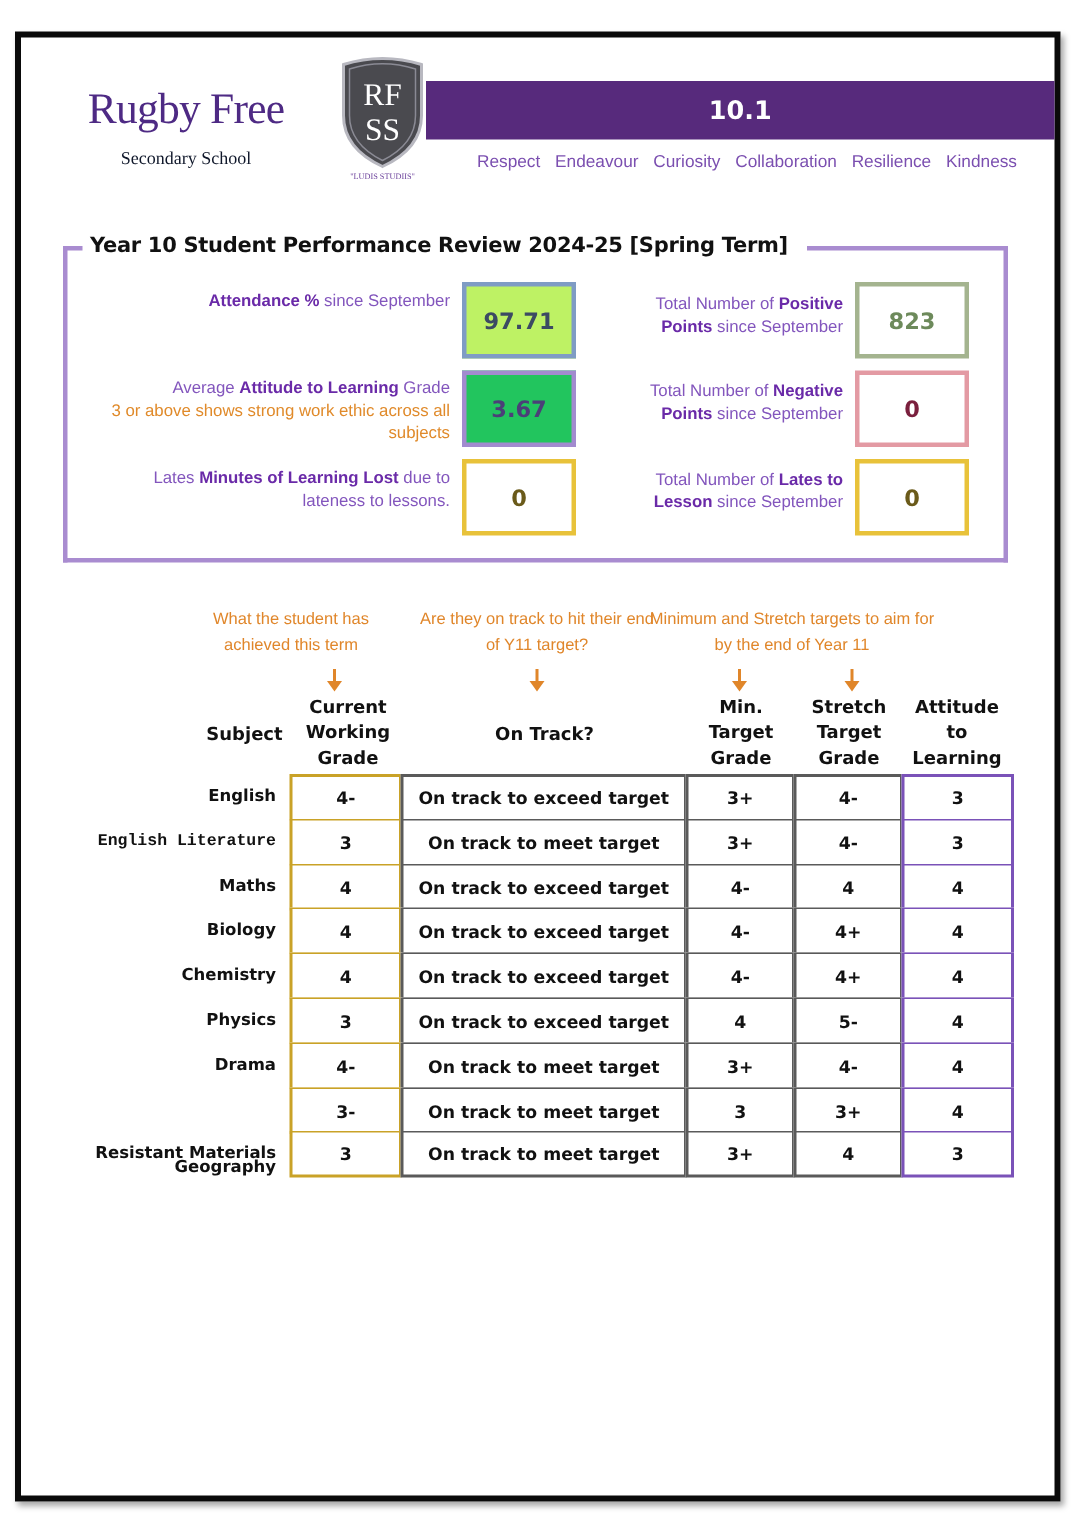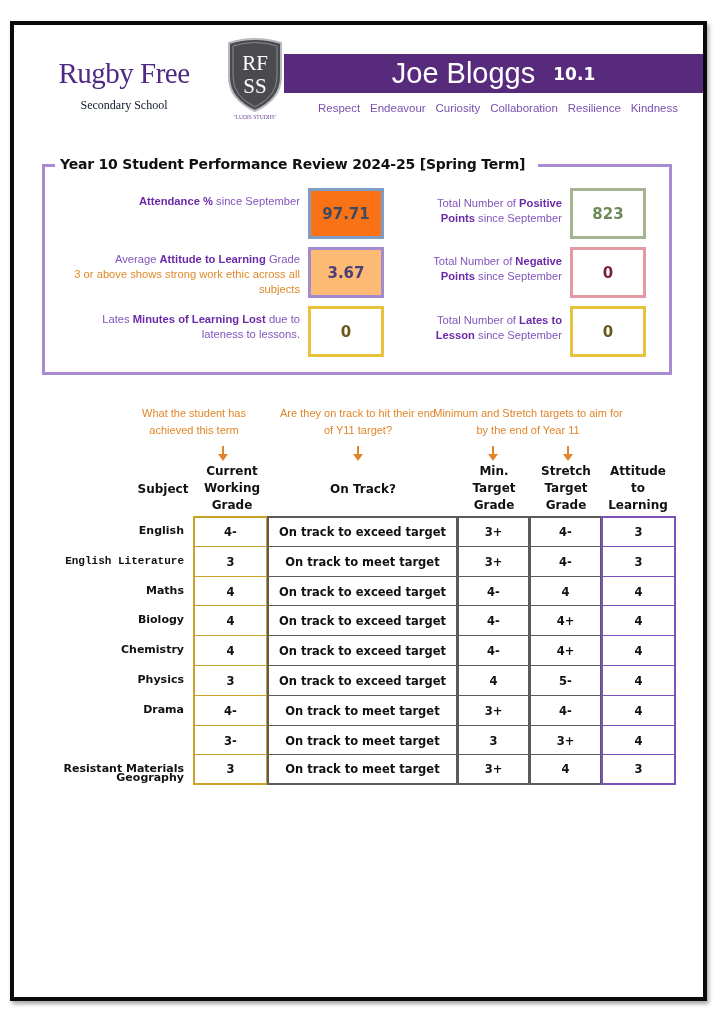--- a/index.html
+++ b/index.html
@@ -100,48 +100,47 @@
 
 <svg class="crest" viewBox="0 0 64 84">
   <path d="M6 6 Q32 -2 58 6 L58 40 Q58 62 32 74 Q6 62 6 40 Z" fill="#4a4a4f" stroke="#b8b8c0" stroke-width="2"></path>
   <path d="M10 9 Q32 2 54 9 L54 40 Q54 59 32 70 Q10 59 10 40 Z" fill="none" stroke="#8a8a94" stroke-width="1"></path>
   <text x="32" y="33" text-anchor="middle" font-family="Liberation Serif, serif" font-size="21" fill="#fff">RF</text>
   <text x="32" y="56" text-anchor="middle" font-family="Liberation Serif, serif" font-size="21" fill="#fff">SS</text>
   <text x="32" y="82" text-anchor="middle" font-family="Liberation Serif, serif" font-size="5.5" fill="#6a3f9a">"LUDIS STUDIIS"</text>
 </svg>
 
 <div class="banner">
-  <span class="student-name">Joe Bloggs</span>
   <span class="student-form">10.1</span>
 </div>
 
 <div class="values">
   <span>Respect</span>
   <span>Endeavour</span>
   <span>Curiosity</span>
   <span>Collaboration</span>
   <span>Resilience</span>
   <span>Kindness</span>
 </div>
 
 <div class="review"></div>
 <div class="review-top-left"></div>
 <div class="review-top-right"></div>
 <div class="review-title">Year 10 Student Performance Review 2024-25 [Spring Term]</div>
 
 <div class="stat-label" style="left:60px; top:194px; width:240px;">
   <b>Attendance %</b><span> since September</span><br>
 </div>
-<div class="stat-box" id="box-att" style="left: 308px; top: 188px; border-color: rgb(127, 156, 196); color: rgb(60, 74, 99); background: #f97316;">97.71</div>
+<div class="stat-box" id="box-att" style="left: 308px; top: 188px; border-color: rgb(127, 156, 196); color: rgb(60, 74, 99); background: #bef264;">97.71</div>
 
 <div class="stat-label" style="left:60px; top:252px; width:240px;">
   <span>Average </span><b>Attitude to Learning</b><span> Grade</span><br>
   <span class="orange">3 or above shows strong work ethic across all subjects</span>
 </div>
-<div class="stat-box" id="box-atl" style="left: 308px; top: 247px; border-color: rgb(162, 139, 207); color: rgb(75, 63, 120); background: #fdba74;">3.67</div>
+<div class="stat-box" id="box-atl" style="left: 308px; top: 247px; border-color: rgb(162, 139, 207); color: rgb(75, 63, 120); background: #22c55e;">3.67</div>
 
 <div class="stat-label" style="left:100px; top:312px; width:200px;">
   <span>Lates </span><b>Minutes of Learning Lost</b><span> due to lateness to lessons.</span>
 </div>
 <div class="stat-box" id="box-min" style="left: 308px; top: 306px; border-color: rgb(232, 194, 58); color: rgb(106, 90, 26); background: rgb(255, 255, 255);">0</div>
 
 <div class="stat-label" style="left:410px; top:196px; width:152px;">
   <span>Total Number of </span><b>Positive Points</b><span> since September</span>
 </div>
 <div class="stat-box" id="box-pos" style="left: 570px; top: 188px; border-color: rgb(164, 180, 143); color: rgb(109, 138, 91); background: rgb(255, 255, 255);">823</div>

